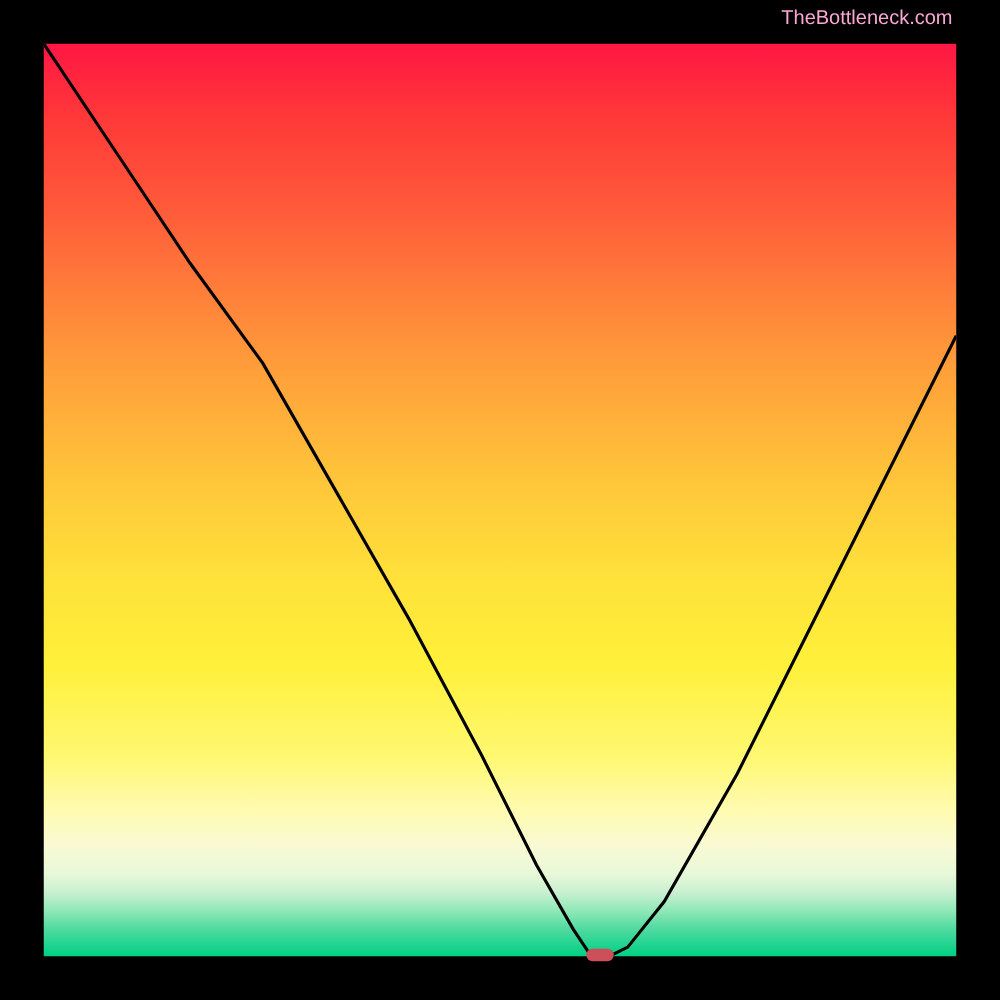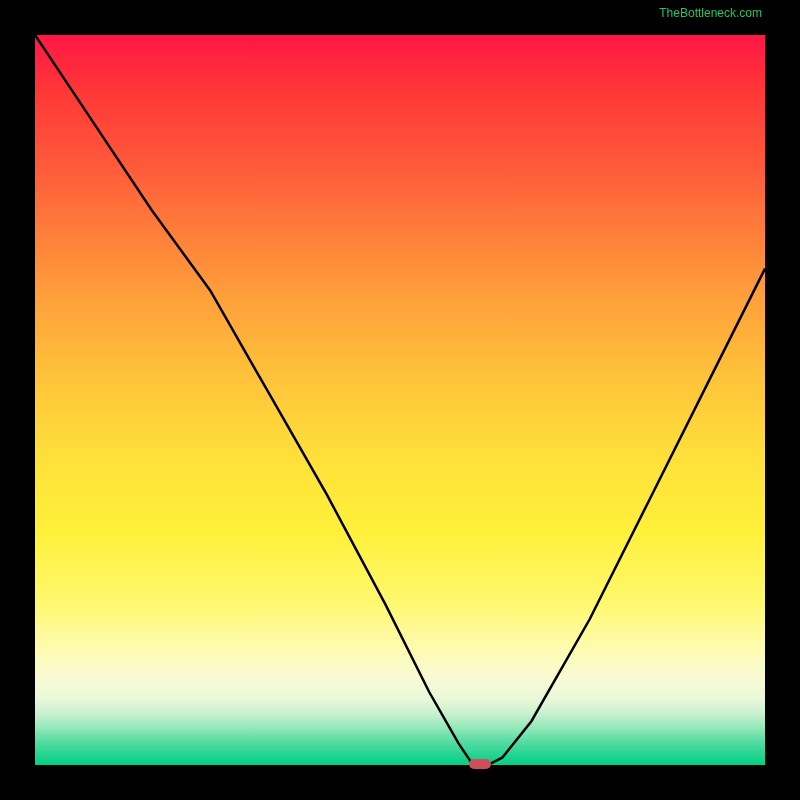--- a/index.html
+++ b/index.html
@@ -58,22 +58,22 @@
     position: absolute;
     width: 22px;
     height: 10px;
     background: #cc4f5a;
     border-radius: 5px;
   }
   .watermark {
     position: absolute;
     top: 6px;
     right: 38px;
-    color: #22c55e;
-    font-size: 12px;
+    color: #f9a8d4;
+    font-size: 16px;
     font-weight: 500;
   }
 </style>
 </head>
 <body>
 
 <div class="chart-container">
   <div class="watermark">TheBottleneck.com</div>
   <div class="plot-area">
     <div class="gradient-bg"></div>

